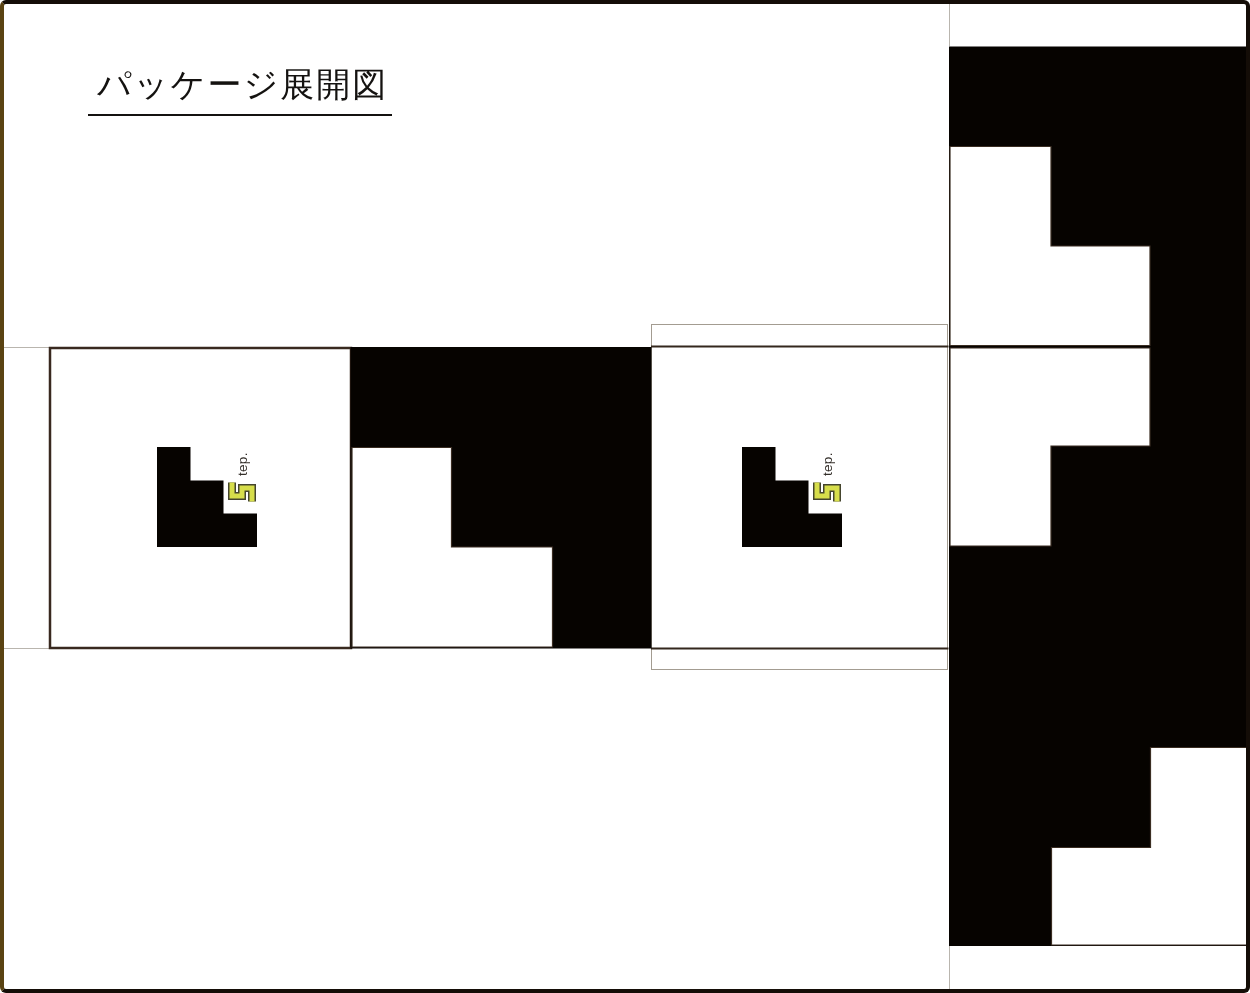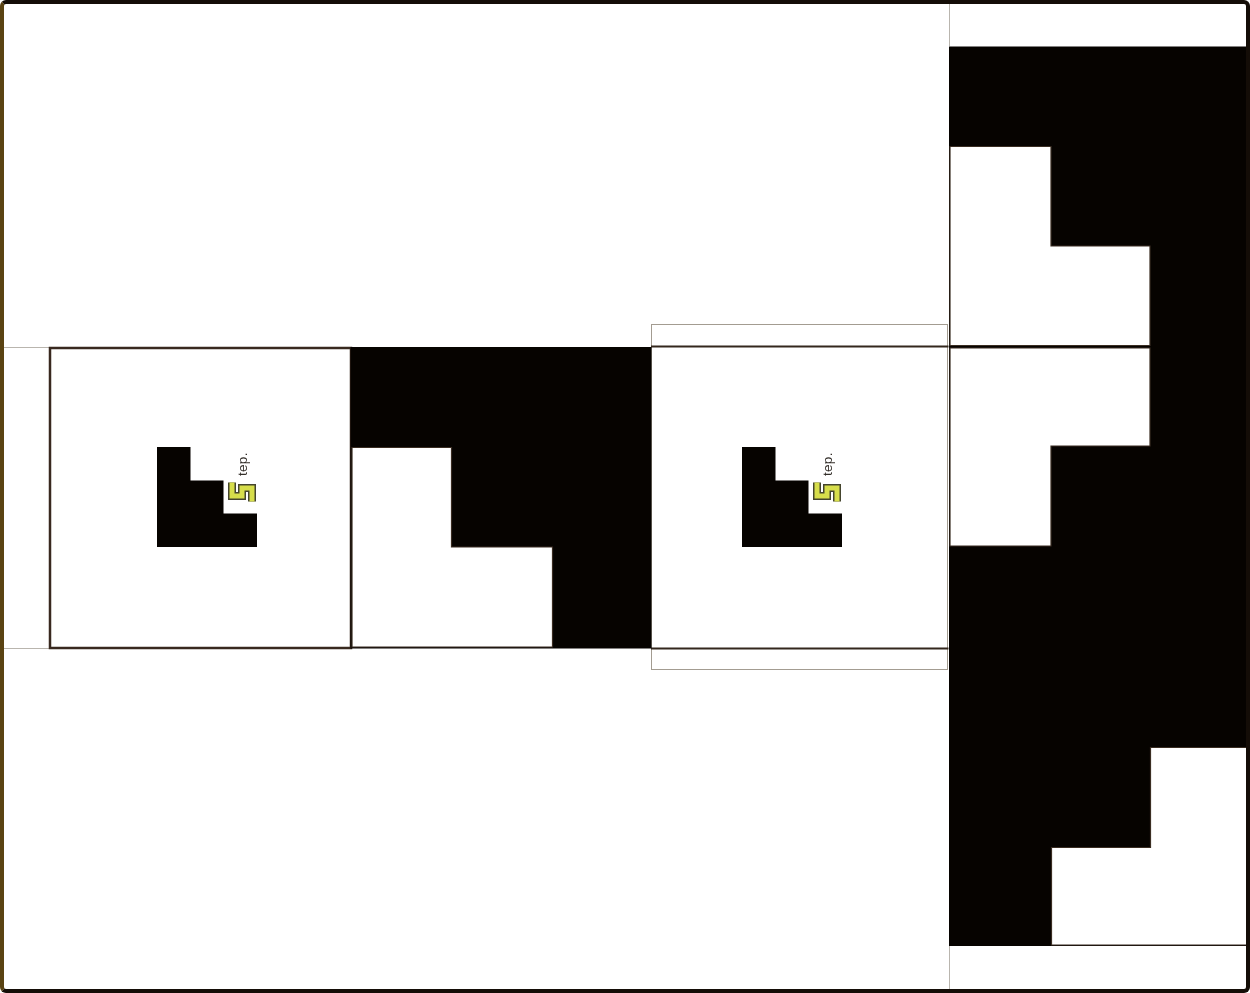--- a/index.html
+++ b/index.html
@@ -61,20 +61,21 @@
     white-space:nowrap;
   }
   .logo-1{left:227px;top:441px;}
   .logo-2{left:812px;top:441px;}
 </style>
 </head>
 <body>
 
 <div class="page">
 
+  <div class="title">パッケージ展開図</div>
 
   <svg class="art" width="1250" height="993" viewBox="0 0 1250 993">
 
     <line class="crease" x1="4" y1="347.5" x2="50" y2="347.5"></line>
     <line class="crease" x1="4" y1="648.5" x2="50" y2="648.5"></line>
     <line class="crease" x1="949.5" y1="4" x2="949.5" y2="46"></line>
     <line class="crease" x1="949.5" y1="946" x2="949.5" y2="989"></line>
 
     <rect class="flapbox" x="651.5" y="324.5" width="296" height="345"></rect>
     <line class="fold" x1="651" y1="346.5" x2="948.5" y2="346.5"></line>

